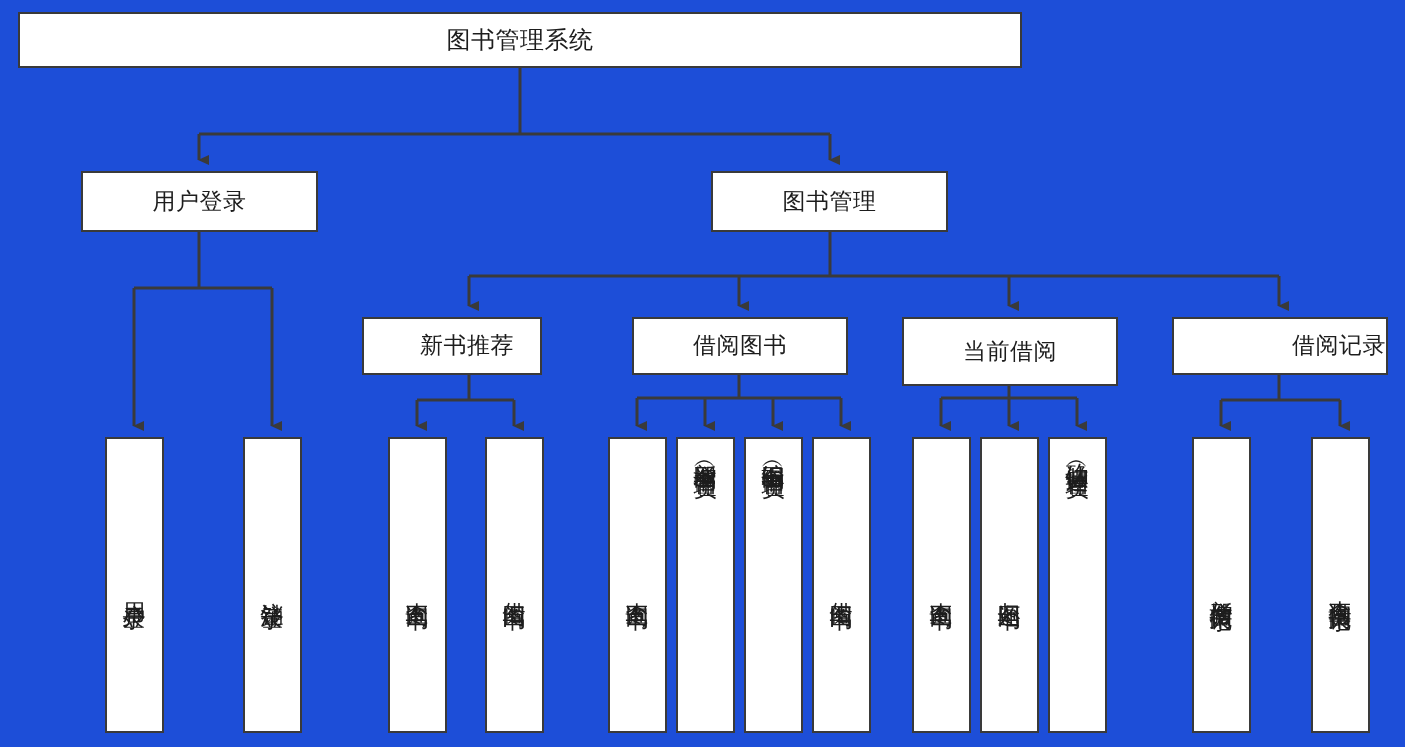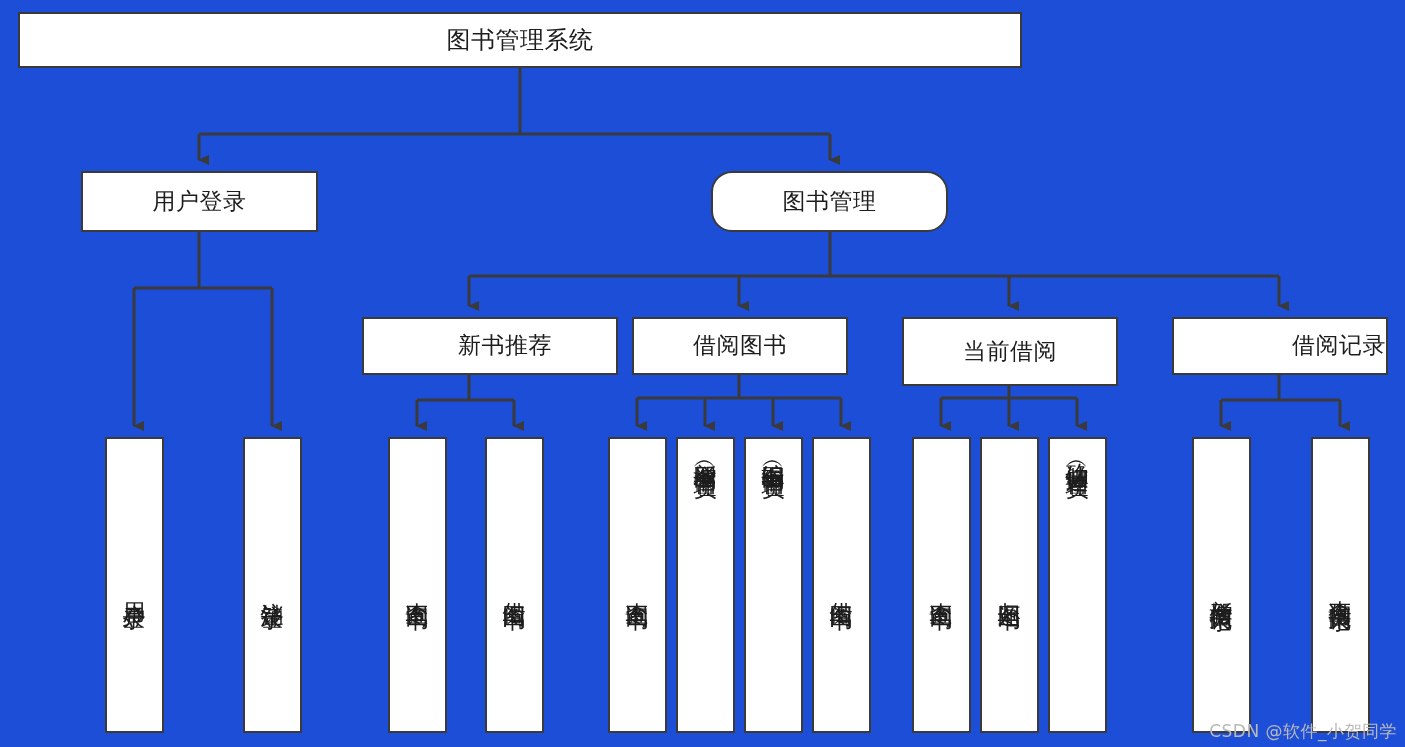--- a/index.html
+++ b/index.html
@@ -130,25 +130,25 @@
     </g>
   </svg>
 
   <div class="node horiz root" style="left:18px; top:12px; width:1004px; height:56px;">
     <span class="node-label">图书管理系统</span>
   </div>
 
   <div class="node horiz" style="left:81px; top:171px; width:237px; height:61px;">
     <span class="node-label">用户登录</span>
   </div>
-  <div class="node horiz" style="left:711px; top:171px; width:237px; height:61px;border-radius:21px;">
+  <div class="node horiz" style="left:711px; top:171px; width:237px; height:61px;">
     <span class="node-label">图书管理</span>
   </div>
 
-  <div class="node horiz" style="left:362px; top:317px; width:256px; height:58px;padding-left:30px;">
+  <div class="node horiz" style="left:362px; top:317px; width:180px; height:58px;padding-left:30px;">
     <span class="node-label">新书推荐</span>
   </div>
   <div class="node horiz" style="left:632px; top:317px; width:216px; height:58px;">
     <span class="node-label">借阅图书</span>
   </div>
   <div class="node horiz" style="left:902px; top:317px; width:216px; height:69px;">
     <span class="node-label">当前借阅</span>
   </div>
   <div class="node horiz" style="left:1172px; top:317px; width:216px; height:58px;justify-content:flex-end;">
     <span class="node-label">借阅记录</span>
@@ -191,15 +191,14 @@
     <span class="node-label">确认归还（管理员）</span>
   </div>
 
   <div class="node leaf" style="left:1192px; top:437px; width:59px; height:296px; align-items:center;">
     <span class="node-label">新增借阅记录</span>
   </div>
   <div class="node leaf" style="left:1311px; top:437px; width:59px; height:296px; align-items:center;">
     <span class="node-label">查询借阅记录</span>
   </div>
 
-  <div id="watermark">CSDN @软件_小贺同学</div>
 
 </div>
 
 </body></html>

